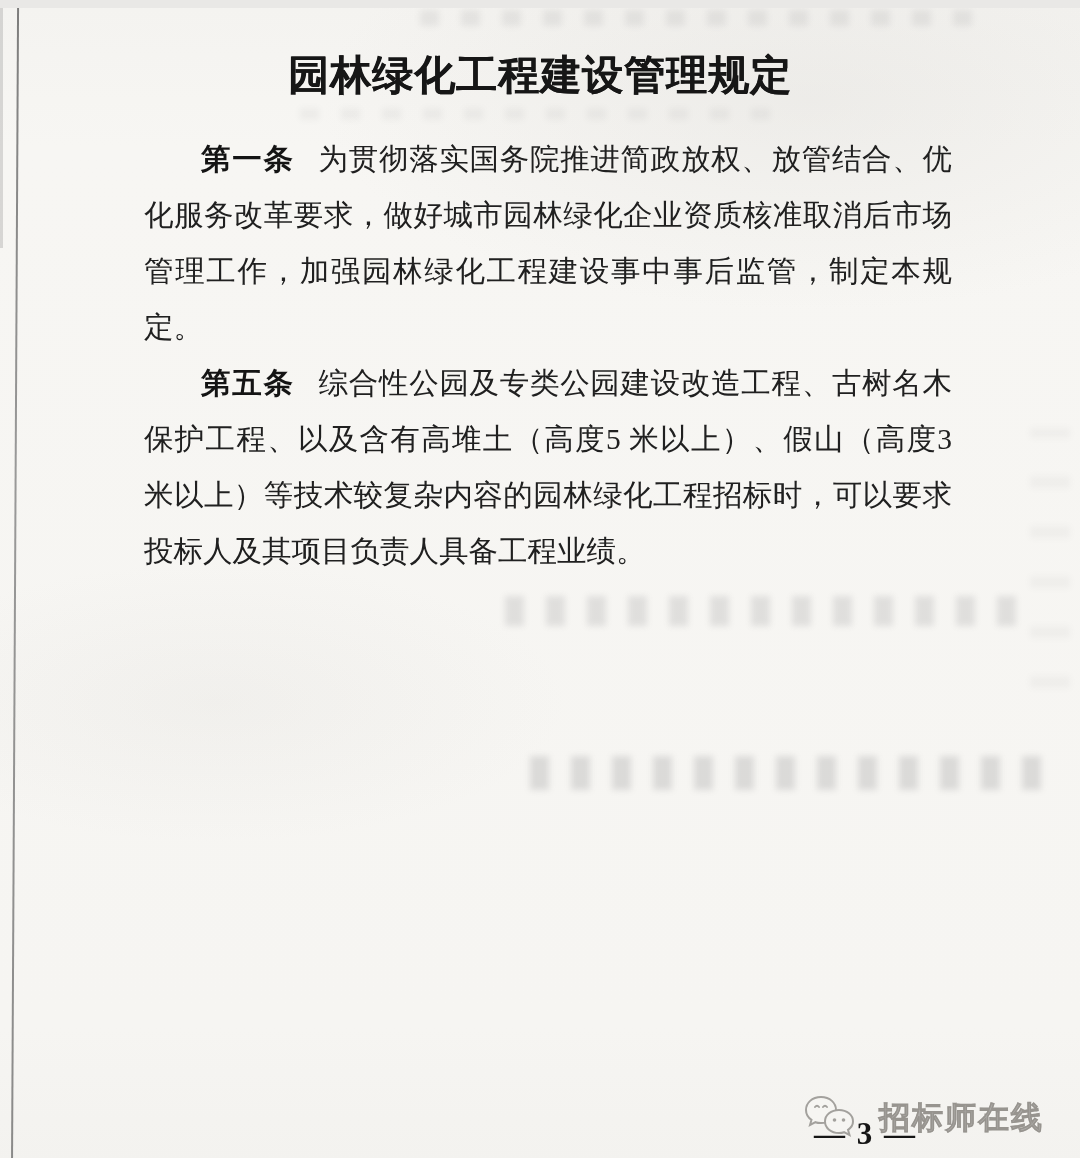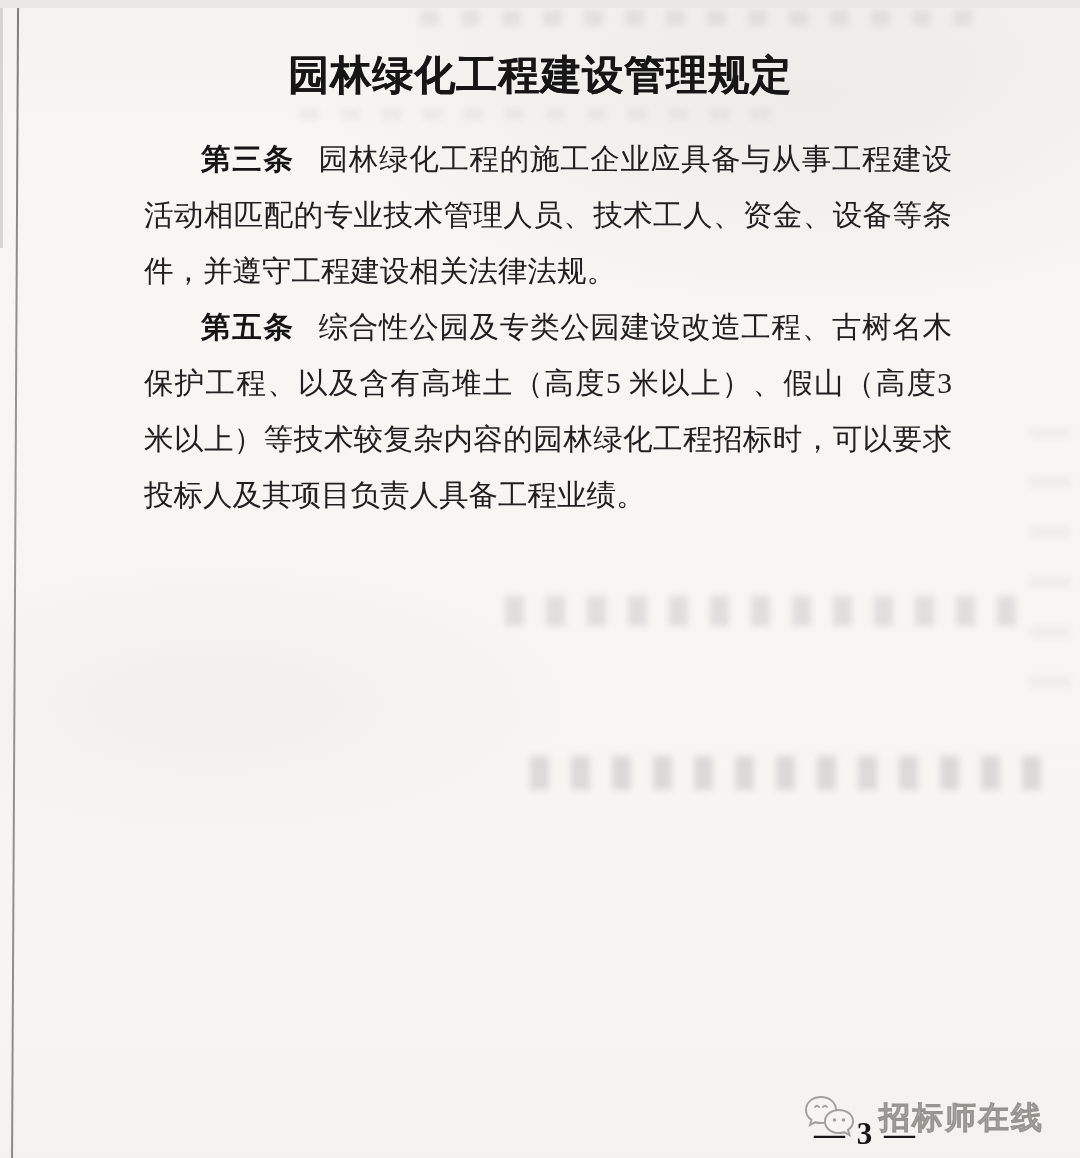--- a/index.html
+++ b/index.html
@@ -88,23 +88,23 @@
 
   <div class="smudge smudge-rows" id="smudge-top"></div>
   <div class="smudge smudge-rows" id="smudge-under-title"></div>
   <div class="smudge smudge-rows" id="smudge-mid"></div>
   <div class="smudge smudge-rows" id="smudge-low"></div>
   <div class="smudge" id="smudge-right"></div>
 
   <h1 class="doc-title">园林绿化工程建设管理规定</h1>
 
   <div class="body-text" id="articles">
+    <p class="article"><span class="article-label">第一条</span><span class="article-text">为贯彻落实国务院推进简政放权、放管结合、优化服务改革要求，做好城市园林绿化企业资质核准取消后市场管理工作，加强园林绿化工程建设事中事后监管，制定本规定。</span></p>
 
 
-    <p class="article"><span class="article-label">第三条</span><span class="article-text">园林绿化工程的施工企业应具备与从事工程建设活动相匹配的专业技术管理人员、技术工人、资金、设备等条件，并遵守工程建设相关法律法规。</span></p>
 
 
     <p class="article"><span class="article-label">第五条</span><span class="article-text">综合性公园及专类公园建设改造工程、古树名木保护工程、以及含有高堆土（高度5 米以上）、假山（高度3 米以上）等技术较复杂内容的园林绿化工程招标时，可以要求投标人及其项目负责人具备工程业绩。</span></p>
   </div>
 
   <div class="watermark">
     <svg width="56" height="48" viewBox="0 0 56 48">
       <g fill="#f6f5f2" stroke="#a3a19d" stroke-width="2">
         <path d="M18 3 C9 3 3 9 3 16 C3 20 5 23.5 8.5 25.8 L7 31 L12.5 28.2 C14 28.8 16 29 18 29 C27 29 33 23 33 16 C33 9 27 3 18 3 Z"></path>
         <path d="M36 16 C28 16 22 21 22 27.5 C22 34 28 39 36 39 C37.8 39 39.5 38.8 41 38.2 L46.5 41 L45 35.8 C48.5 33.5 50 30.5 50 27.5 C50 21 44 16 36 16 Z"></path>

